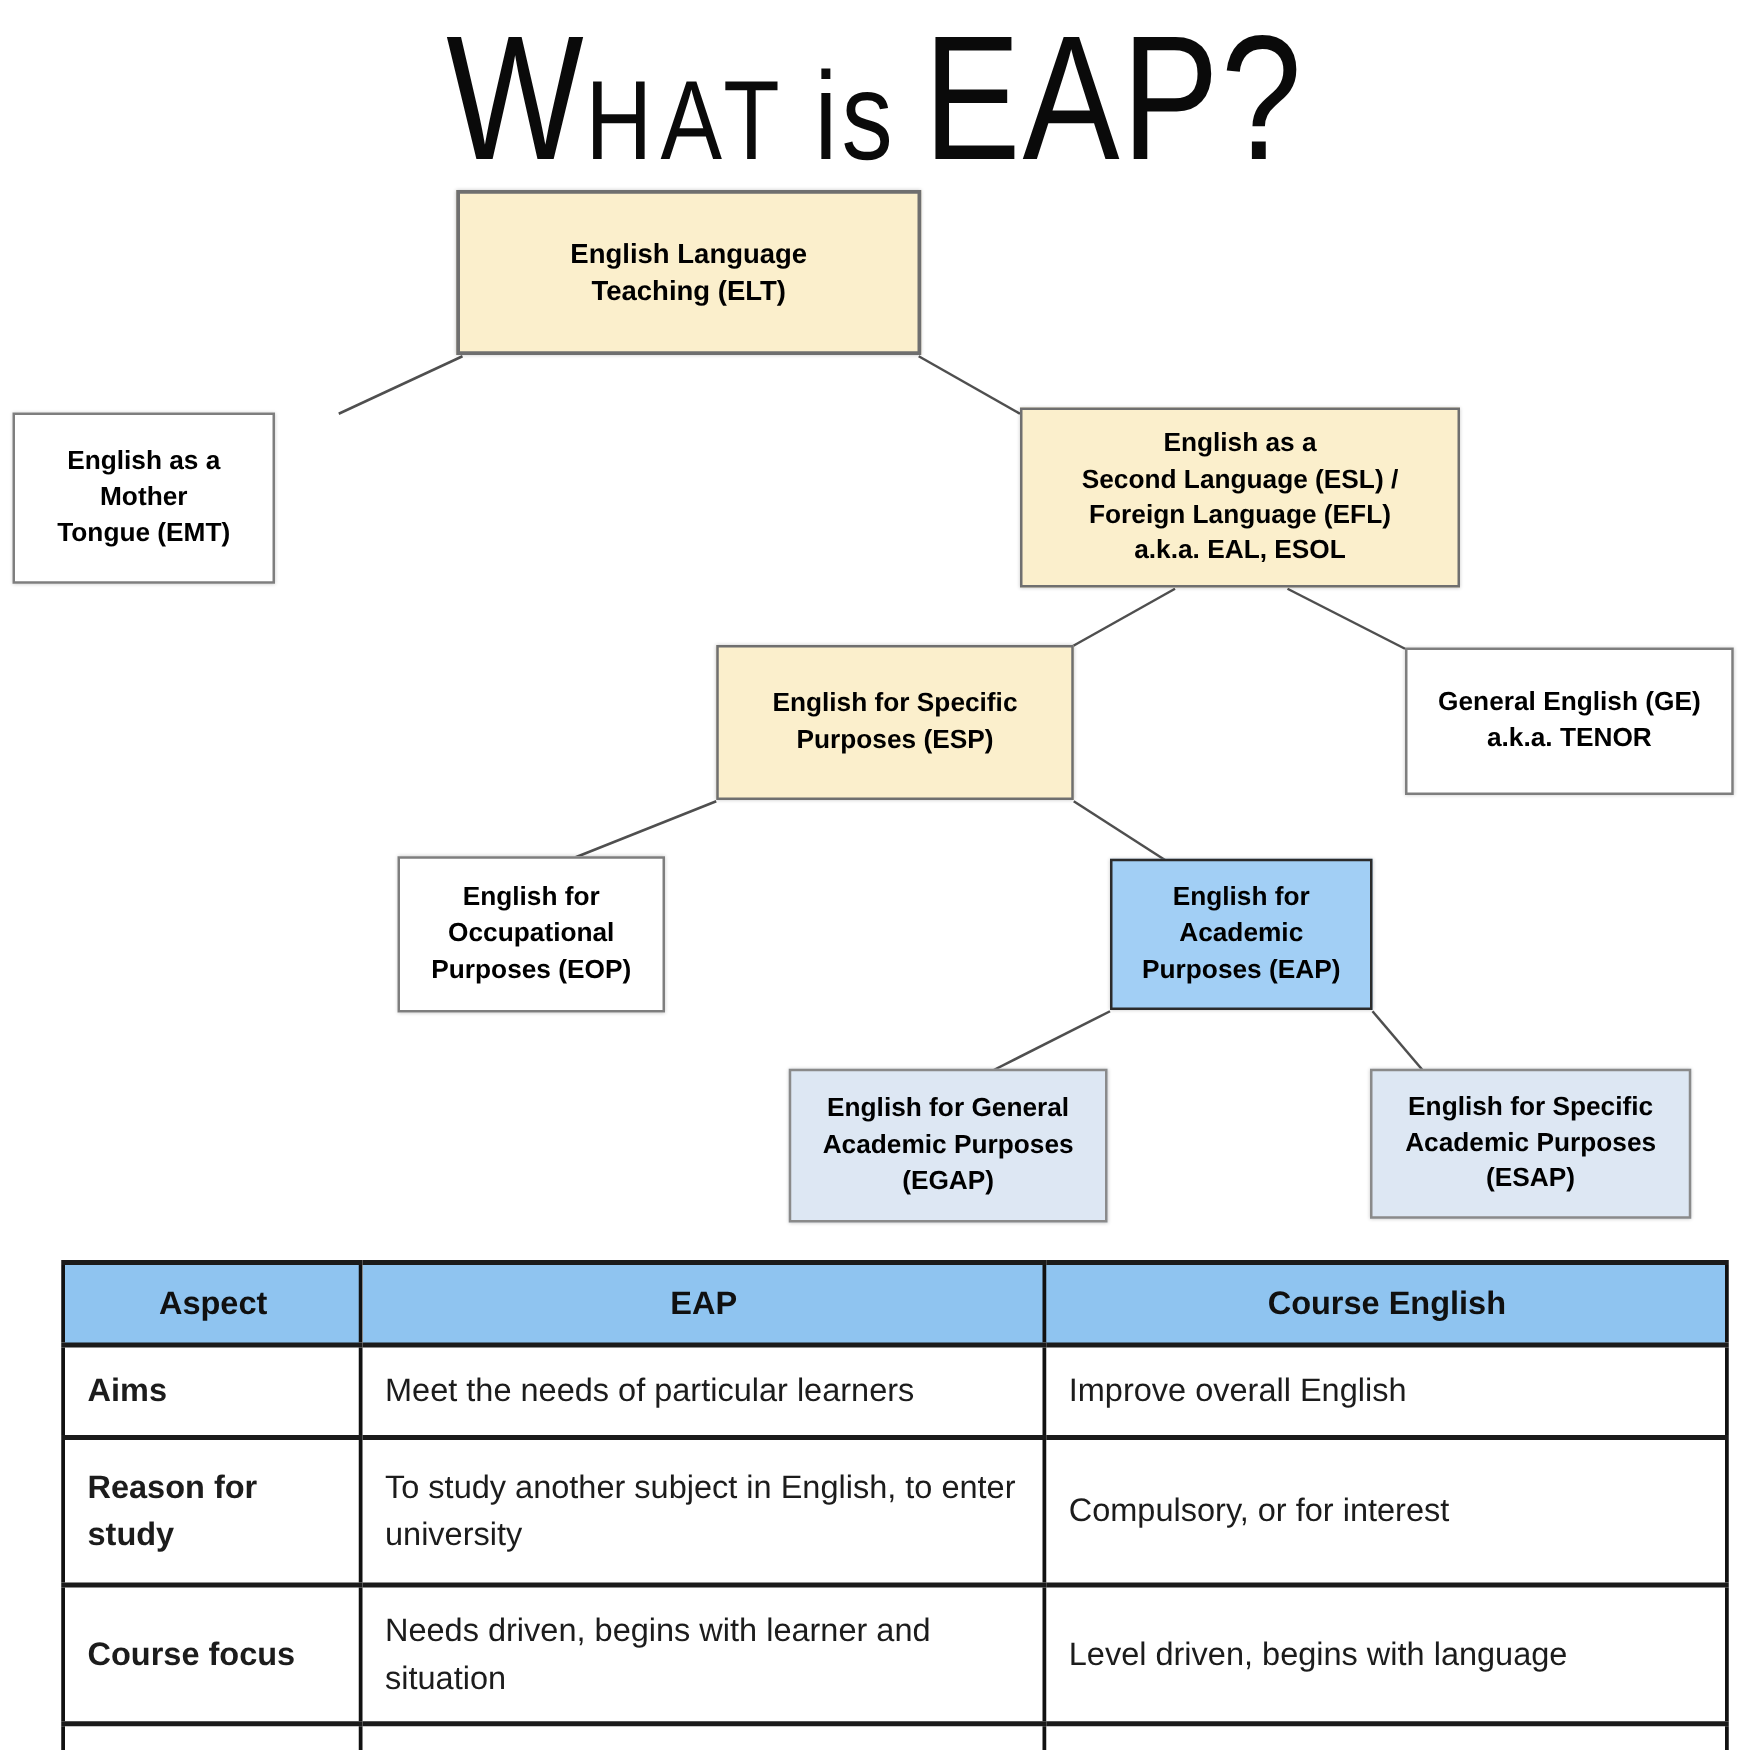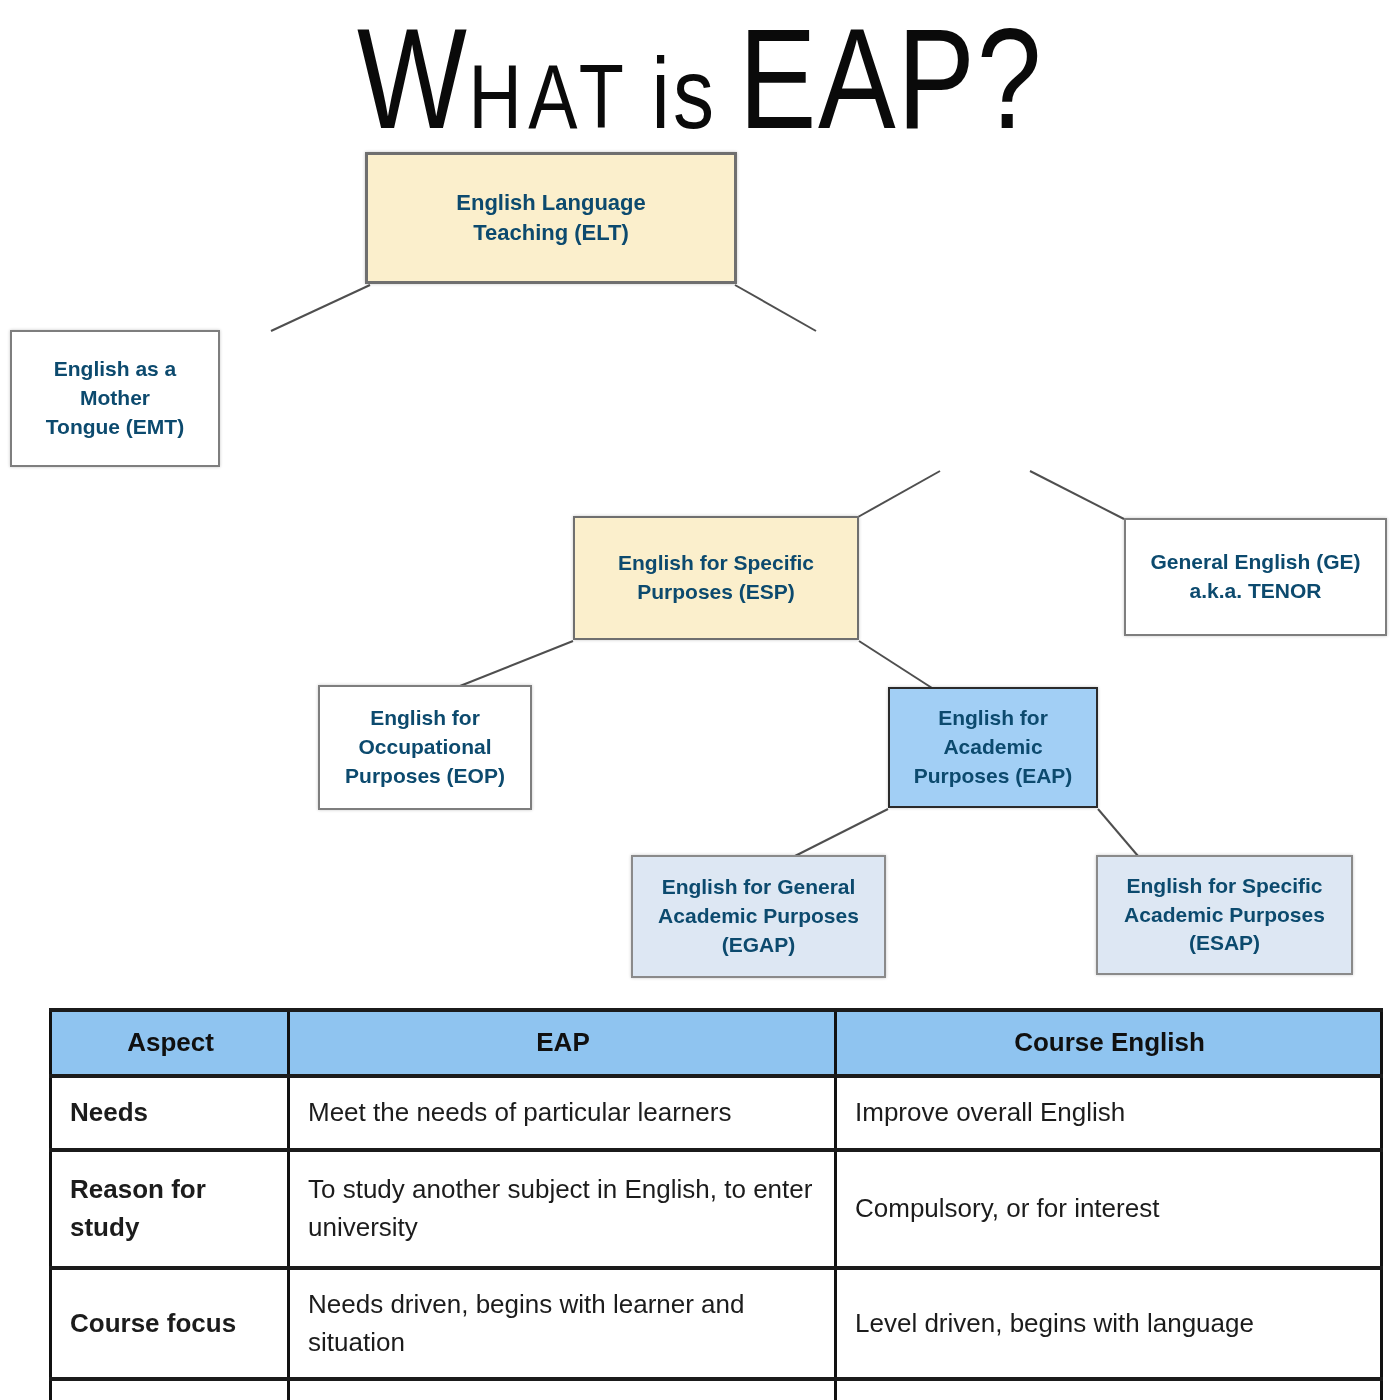--- a/index.html
+++ b/index.html
@@ -17,21 +17,21 @@
   .title .t-big{font-size:142px;font-weight:400;line-height:1;letter-spacing:2px;}
   .title .t-hat{font-size:90px;font-weight:400;line-height:1;letter-spacing:8px;}
   .title .t-is{font-size:100px;font-weight:400;line-height:1;letter-spacing:4px;padding:0 26px;}
   
   .tree{position:absolute;left:0;top:0;width:1400px;height:1010px;}
   .connectors{position:absolute;left:0;top:0;width:1400px;height:1010px;}
   .node{
     position:absolute;display:flex;align-items:center;justify-content:center;
     text-align:center;font-weight:bold;font-size:21px;line-height:1.38;
     white-space:pre-line;box-sizing:border-box;
-    border:2px solid #7e7e7e;background:#ffffff;color:#0c4a6e;
+    border:2px solid #7e7e7e;background:#ffffff;color:#000000;
     box-shadow:0 0 3px rgba(0,0,0,0.22);
     padding:4px 8px;
   }
   .node.cream{background:#FBEFCC;border-color:#6f6f6f;}
   .node.blue{background:#A2CFF5;border-color:#2b2b2b;}
   .node.lightblue{background:#DDE7F3;border-color:#8a8a8a;}
   .node.elt{left:365px;top:152px;width:372px;height:132px;font-size:22px;border-width:3px;}
   .node.emt{left:10px;top:330px;width:210px;height:137px;}
   .node.esl{left:816px;top:326px;width:352px;height:144px;line-height:1.35;}
   .node.esp{left:573px;top:516px;width:286px;height:124px;}
@@ -81,20 +81,24 @@
     <line x1="573" y1="641" x2="460" y2="686" stroke="#4f4f4f" stroke-width="2"></line>
     <line x1="859" y1="641" x2="932" y2="688" stroke="#4f4f4f" stroke-width="2"></line>
     <line x1="888" y1="809" x2="795" y2="856" stroke="#4f4f4f" stroke-width="2"></line>
     <line x1="1098" y1="809" x2="1138" y2="856" stroke="#4f4f4f" stroke-width="2"></line>
   </svg>
 
   <div class="node cream elt">English Language
 Teaching (ELT)</div>
   <div class="node emt">English as a Mother
 Tongue (EMT)</div>
+  <div class="node cream esl">English as a
+Second Language (ESL) /
+Foreign Language (EFL)
+a.k.a. EAL, ESOL</div>
   <div class="node cream esp">English for Specific
 Purposes (ESP)</div>
   <div class="node ge">General English (GE)
 a.k.a. TENOR</div>
   <div class="node eop">English for
 Occupational
 Purposes (EOP)</div>
   <div class="node blue eap">English for
 Academic
 Purposes (EAP)</div>
@@ -112,21 +116,21 @@
       <col style="width:547px">
       <col style="width:546px">
   </colgroup>
   <tbody>
     <tr>
       <th>Aspect</th>
       <th>EAP</th>
       <th>Course English</th>
     </tr>
     <tr class="row-aims">
-      <td class="aspect">Needs</td>
+      <td class="aspect">Aims</td>
       <td>Meet the needs of particular learners</td>
       <td>Improve overall English</td>
     </tr>
     <tr class="row-reason">
       <td class="aspect">Reason for study</td>
       <td>To study another subject in English, to enter university</td>
       <td>Compulsory, or for interest</td>
     </tr>
     <tr class="row-focus">
       <td class="aspect">Course focus</td>

